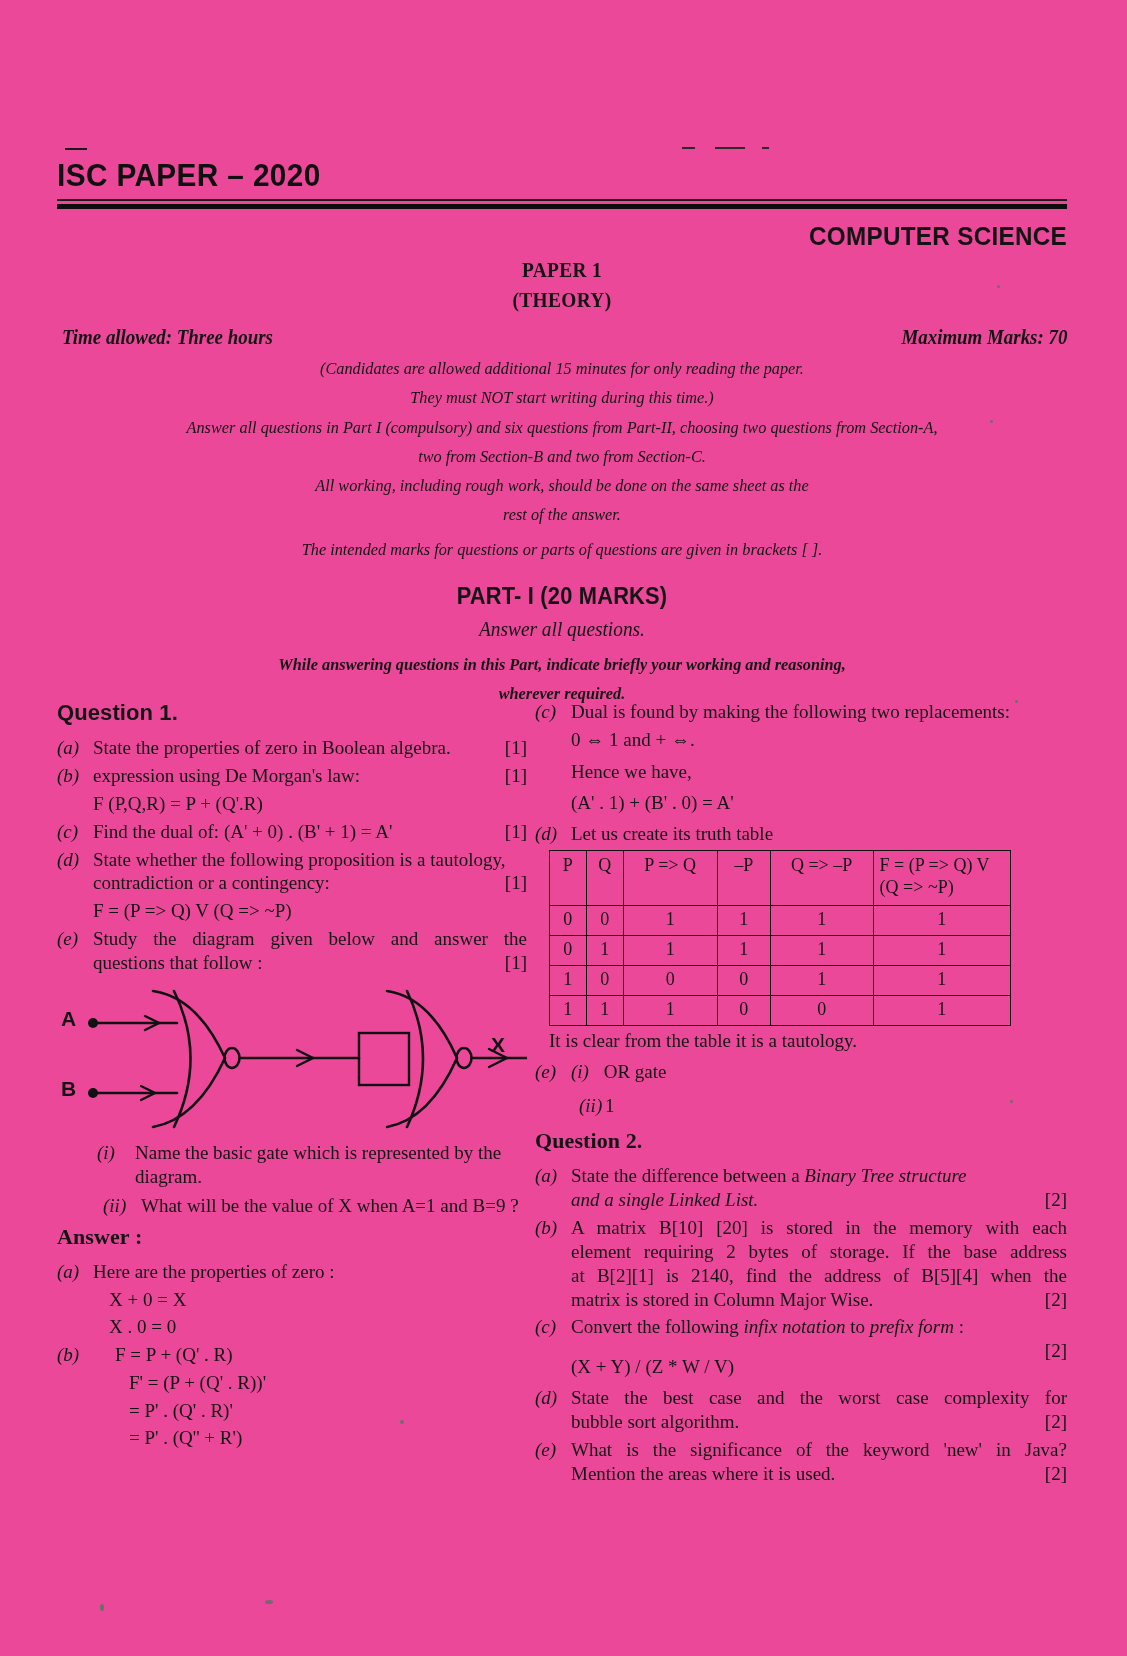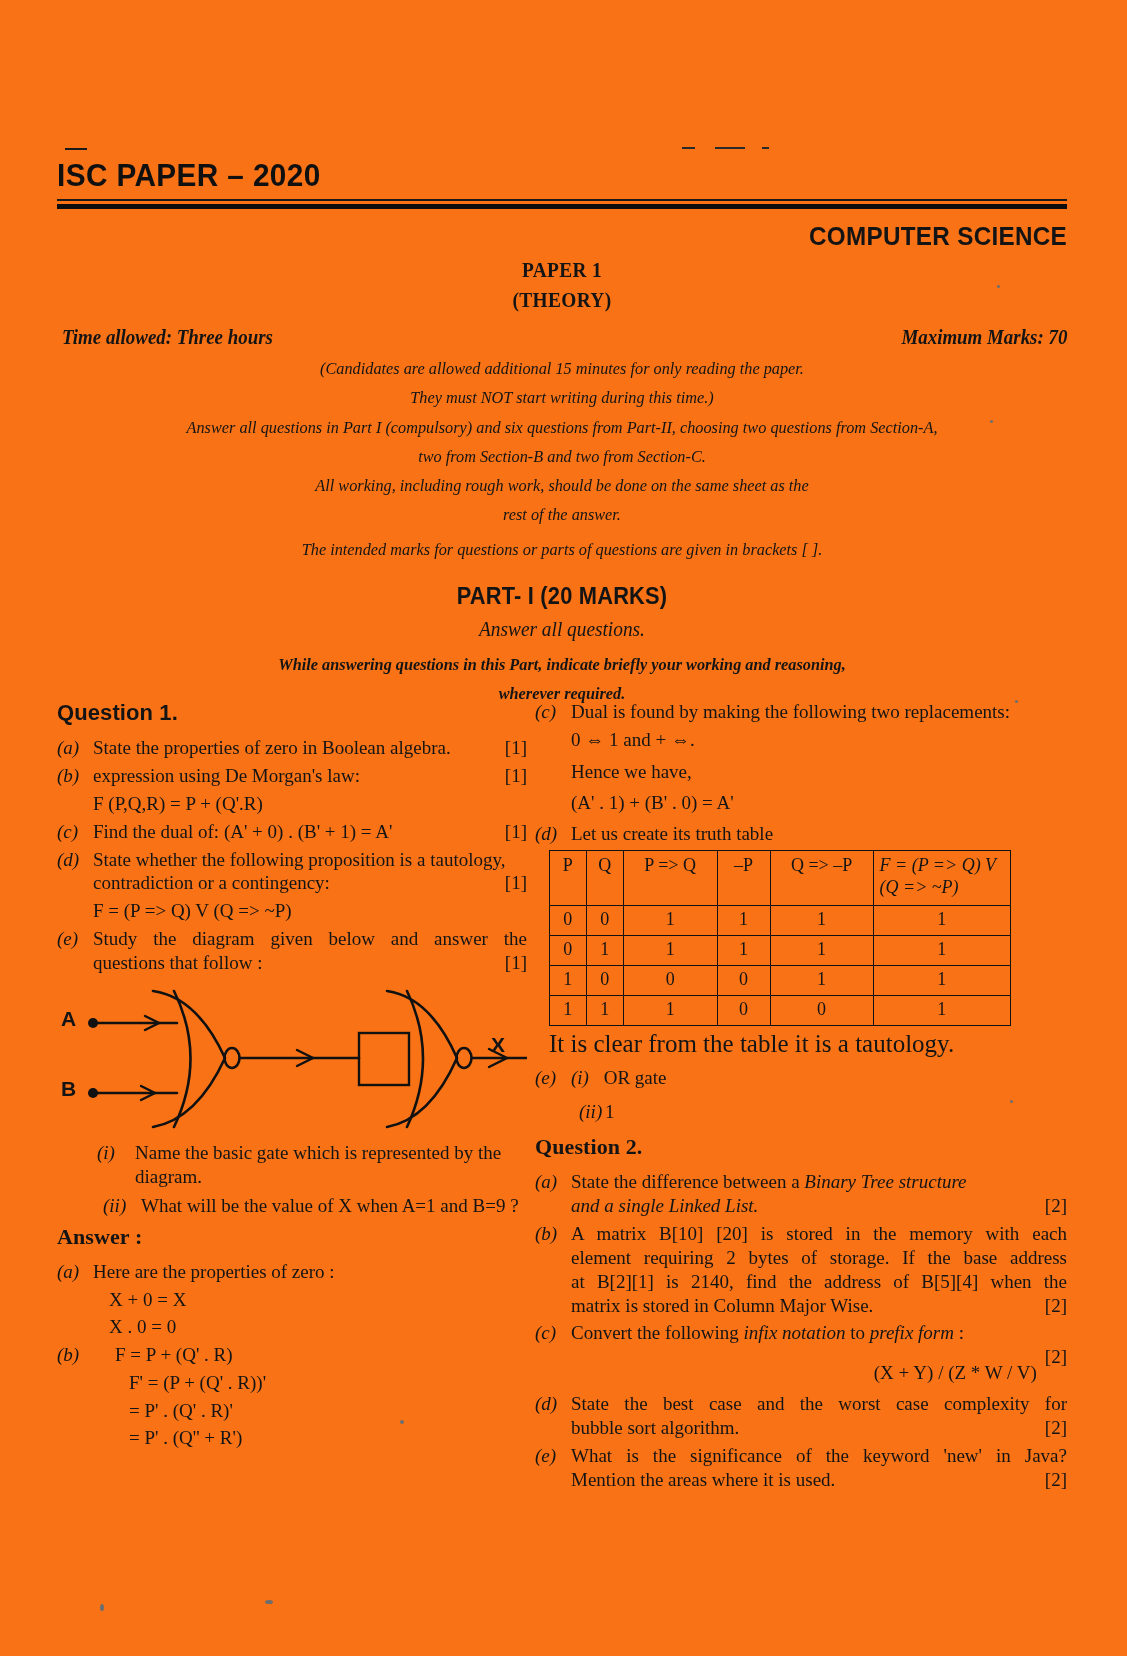--- a/index.html
+++ b/index.html
@@ -13,21 +13,21 @@
     position: relative;
     font-family: "Liberation Serif", serif;
     color: #141414;
     overflow: hidden;
   }
   .page {
     position: absolute;
     left: 0; top: 0;
     width: 1127px;
     height: 1656px;
-    background: #f97316;
+    background: #ec4899;
   }
 
   
   .masthead {
     position: absolute;
     left: 57px;
     top: 160px;
     width: 1010px;
   }
   .tick-left {
@@ -272,25 +272,25 @@
     line-height: 1.22;
   }
   .tt th { height: 48px; vertical-align: top; padding-top: 4px; }
   .tt td { height: 25px; }
   .tt .c-p  { width: 34px; }
   .tt .c-q  { width: 34px; }
   .tt .c-pq { width: 96px; }
   .tt .c-np { width: 52px; }
   .tt .c-qnp{ width: 106px; }
   .tt .c-f  { width: 138px; }
-  .tt th.c-f { text-align: left; padding-left: 6px; font-style: italic; }
+  .tt th.c-f { text-align: left; padding-left: 6px; }
   .tt .f2 { display: block; text-align: left; padding-right: 10px; }
 
   .after-table {
-    font-size: 25px;
+    font-size: 19px;
     margin: 4px 0 8px 14px;
   }
 
   
   .speck {
     position: absolute;
     background: #6d6d6d;
     border-radius: 50%;
   }
 </style>
@@ -531,21 +531,21 @@
         <span class="txt justify">at B[2][1] is 2140, find the address of B[5][4] when the</span>
         <span class="mk">[2]</span>
         <span>matrix is stored in Column Major Wise.</span>
       </div>
 
       <div class="item">
         <span class="lbl">(c)</span>
         <span class="txt"><span>Convert the following </span><span class="ital">infix notation</span><span> to </span><span class="ital">prefix form</span><span> :</span></span>
         <span class="mk">[2]</span>
       </div>
-      <div class="expr" style="margin-top:16px;text-align:right;">(X + Y) / (Z * W / V)</div>
+      <div class="expr" style="margin-top:16px;">(X + Y) / (Z * W / V)</div>
 
       <div class="item" style="margin-top:6px;">
         <span class="lbl">(d)</span>
         <span class="txt justify">State the best case and the worst case complexity for</span>
         <span class="mk">[2]</span>
         <span>bubble sort algorithm.</span>
       </div>
 
       <div class="item">
         <span class="lbl">(e)</span>

